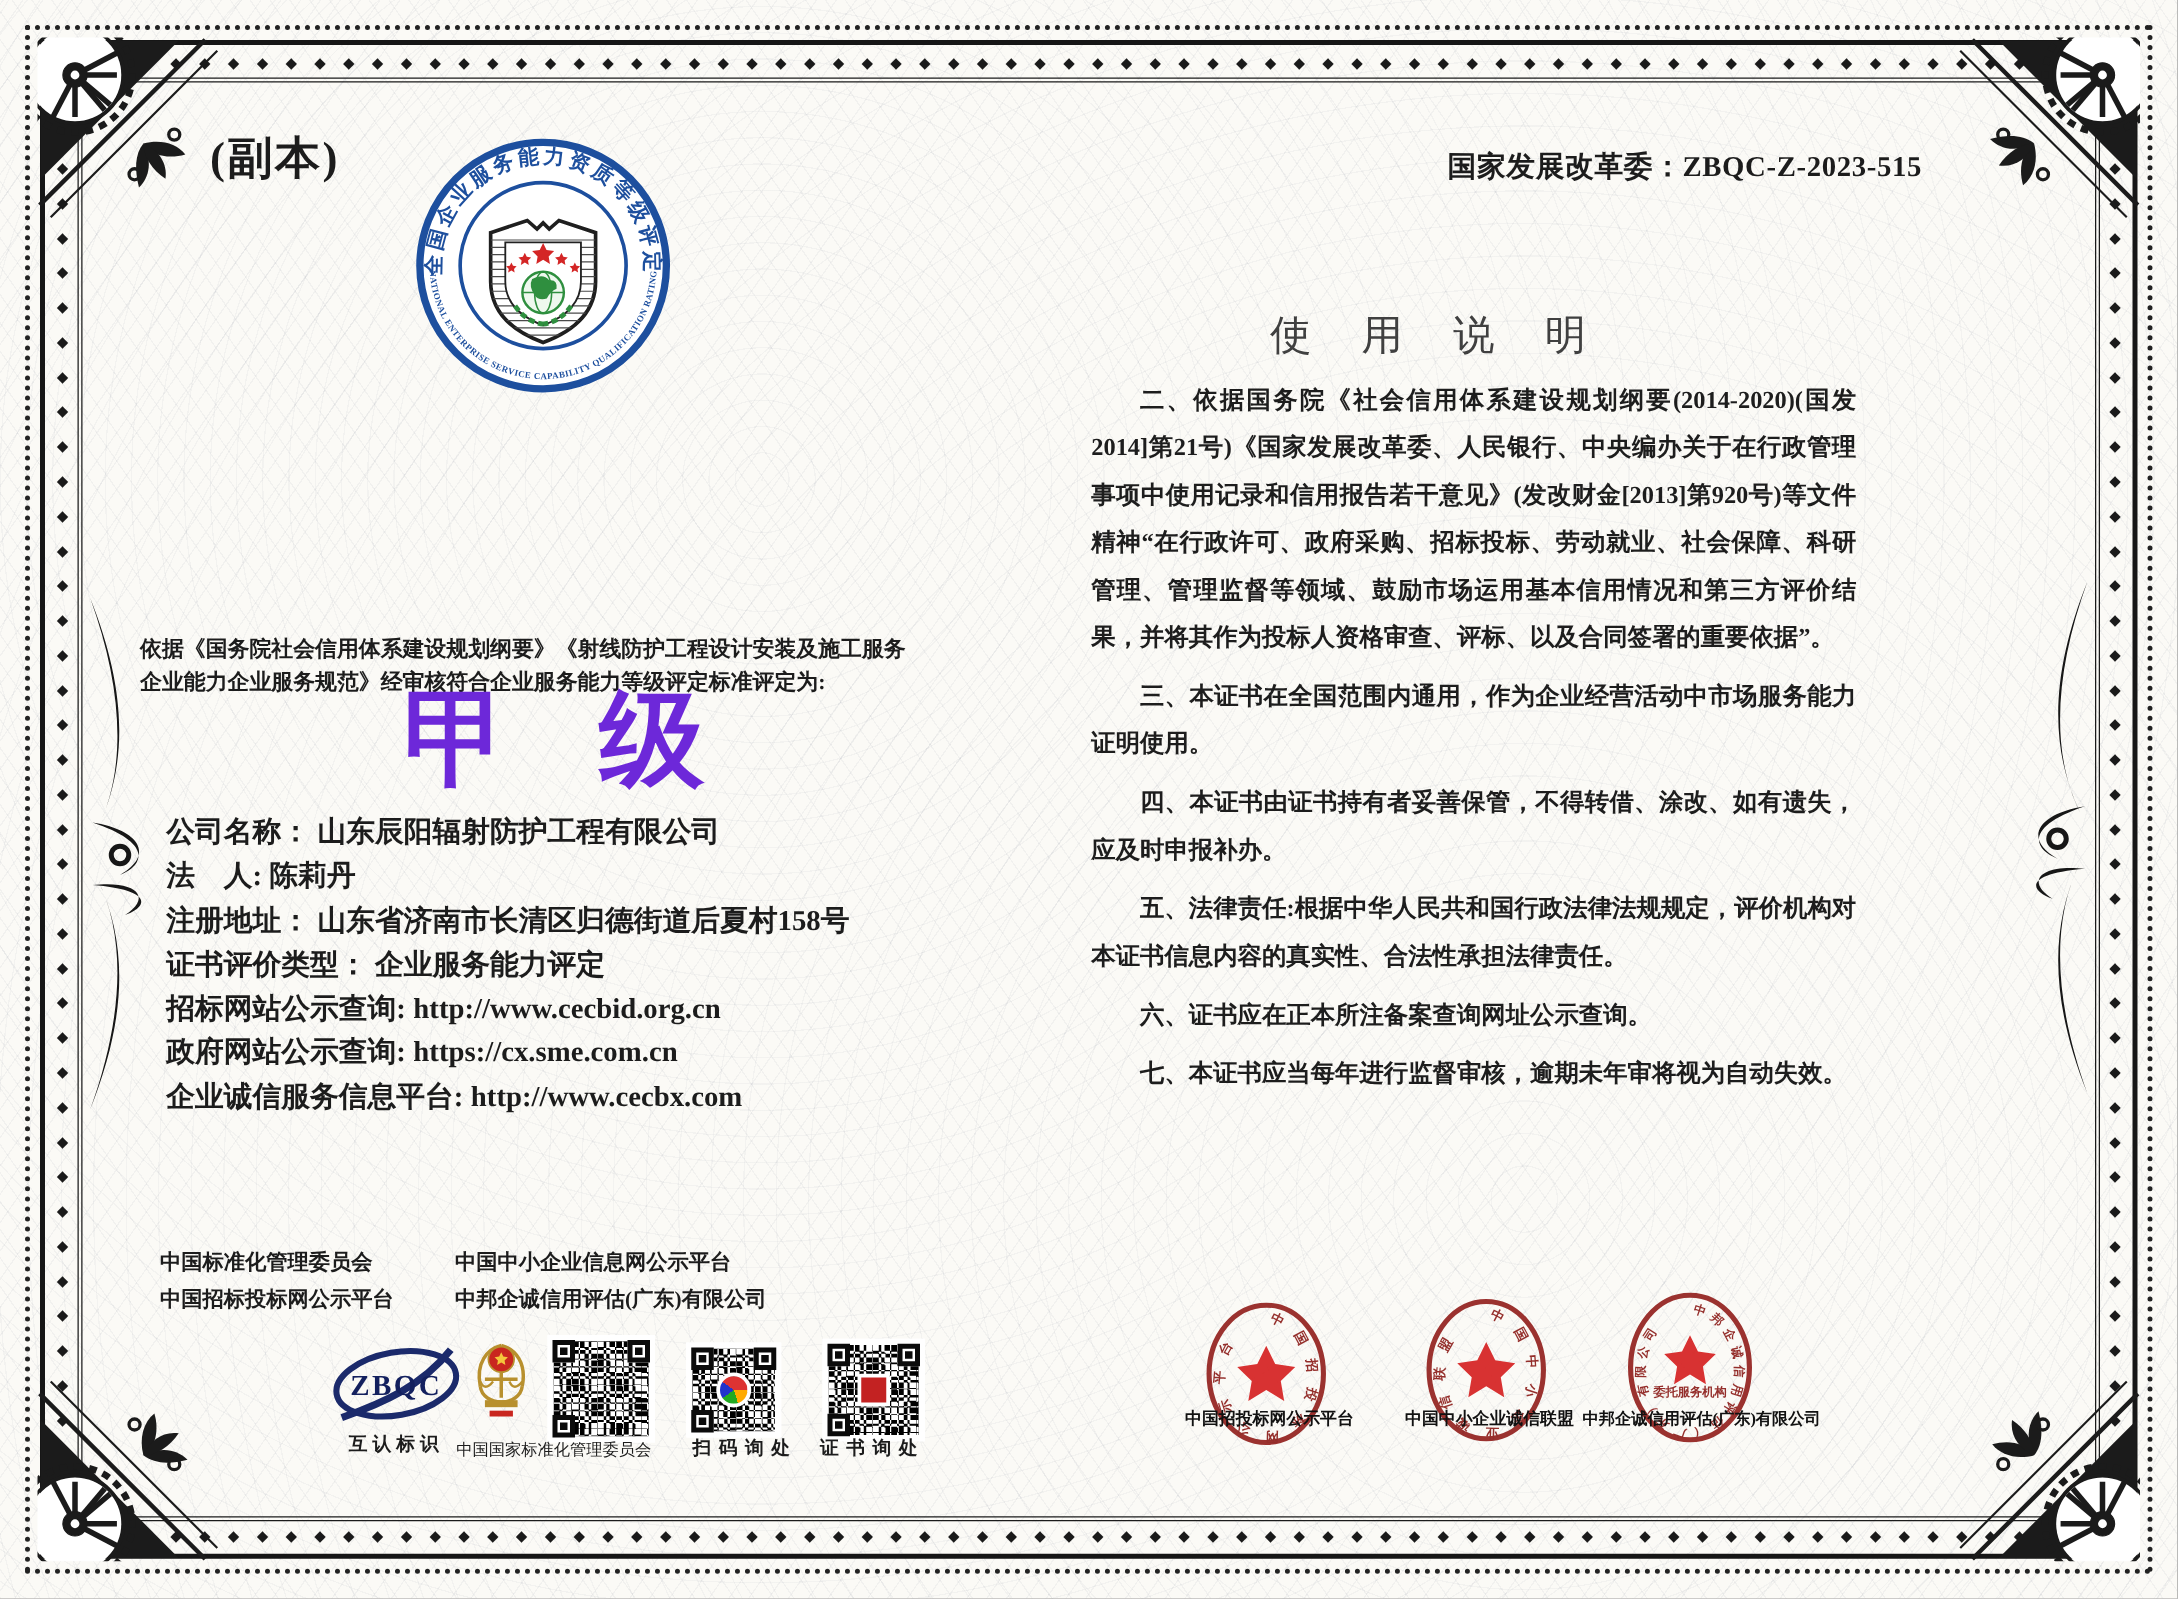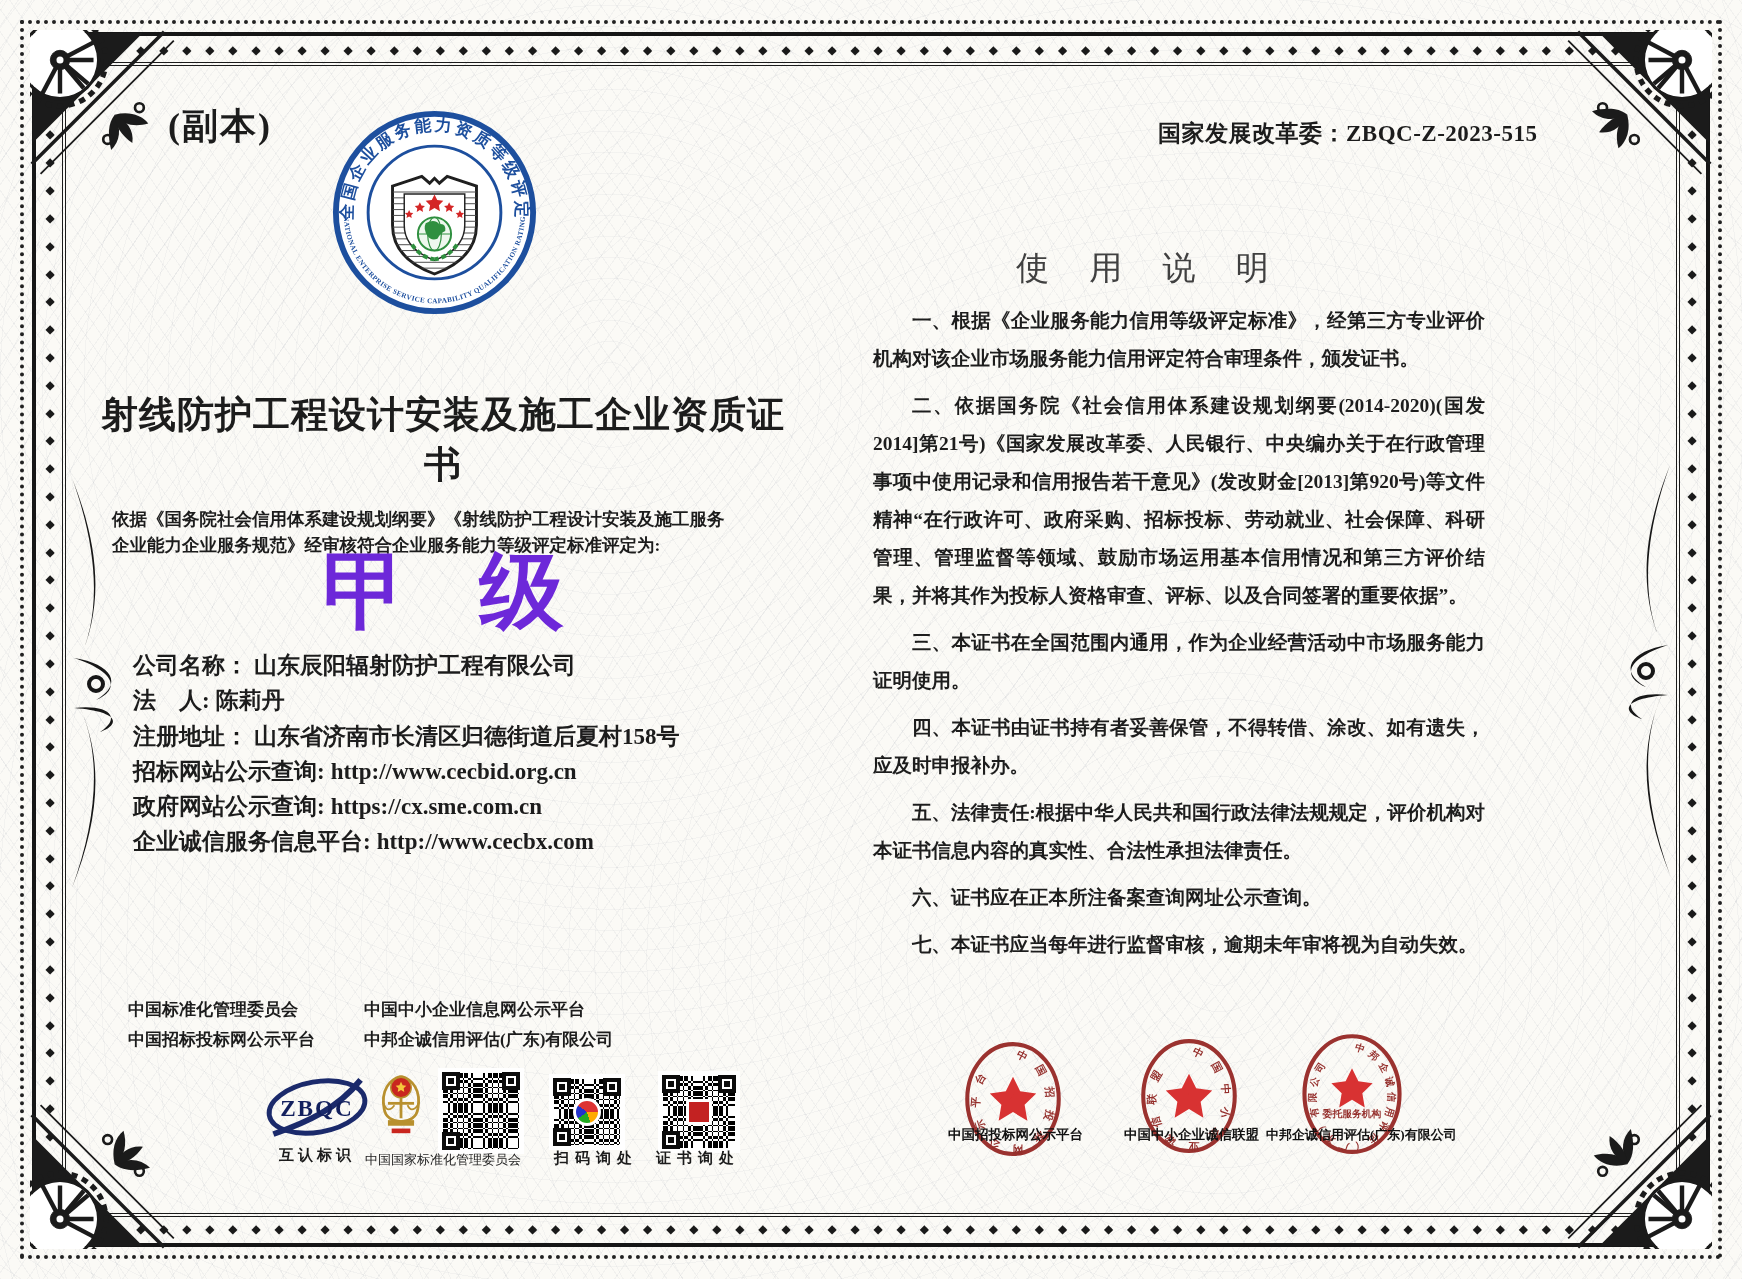--- a/index.html
+++ b/index.html
@@ -287,31 +287,31 @@
     <use href="#st" fill="#d42626" transform="translate(79,107) scale(0.45)"></use>
     <use href="#st" fill="#d42626" transform="translate(131,107) scale(0.45)"></use>
     <circle cx="105" cy="127" r="17" fill="#eef8ee" stroke="#2f8f3f" stroke-width="2"></circle>
     <ellipse cx="105" cy="127" rx="7" ry="17" fill="none" stroke="#2f8f3f" stroke-width="1.2"></ellipse>
     <line x1="88" y1="127" x2="122" y2="127" stroke="#2f8f3f" stroke-width="1.2"></line>
     <path d="M96 116 q9 -5 14 1 q7 -1 6 7 q-5 2 -8 8 q-7 2 -10 -3 q-5 -7 -2 -13 Z" fill="#2f8f3f"></path>
     <path d="M82 138 q9 13 23 15" fill="none" stroke="#2f8f3f" stroke-width="4" stroke-dasharray="5 3"></path>
     <path d="M128 138 q-9 13 -23 15" fill="none" stroke="#2f8f3f" stroke-width="4" stroke-dasharray="5 3"></path>
   </svg>
 
-  <div class="title">射线防护工程设计安装及施工企业资质证书</div>
   <div class="basis">
     <div>依据《国务院社会信用体系建设规划纲要》《射线防护工程设计安装及施工服务</div>
     <div>企业能力企业服务规范》经审核符合企业服务能力等级评定标准评定为:</div>
   </div>
   <div class="grade">甲 级</div>
 
   <div class="fields">
     <div class="row"><span class="lbl">公司名称：</span><span>山东辰阳辐射防护工程有限公司</span></div>
     <div class="row"><span class="lbl">法　人:</span><span>陈莉丹</span></div>
     <div class="row"><span class="lbl">注册地址：</span><span>山东省济南市长清区归德街道后夏村158号</span></div>
+    <div class="row"><span class="lbl">证书评价类型：</span><span>企业服务能力评定</span></div>
     <div class="row"><span class="lbl">招标网站公示查询:</span><span>http://www.cecbid.org.cn</span></div>
     <div class="row"><span class="lbl">政府网站公示查询:</span><span>https://cx.sme.com.cn</span></div>
     <div class="row"><span class="lbl">企业诚信服务信息平台:</span><span>http://www.cecbx.com</span></div>
   </div>
 
   <div class="issuers">
     <span>中国标准化管理委员会</span>
     <span>中国中小企业信息网公示平台</span>
     <span>中国招标投标网公示平台</span>
     <span>中邦企诚信用评估(广东)有限公司</span>
@@ -359,21 +359,20 @@
     <div class="qr-noise"></div>
     <i class="qf tl"></i>
     <i class="qf tr"></i>
     <i class="qf bl"></i>
     <span class="qr-red"></span>
   </div>
   <div class="qr-cap c3">证书询处</div>
 
   <div class="usage-head">使 用 说 明</div>
   <div class="usage">
-    <p>一、根据《企业服务能力信用等级评定标准》，经第三方专业评价机构对该企业市场服务能力信用评定符合审理条件，颁发证书。</p>
     <p>二、依据国务院《社会信用体系建设规划纲要(2014-2020)(国发2014]第21号)《国家发展改革委、人民银行、中央编办关于在行政管理事项中使用记录和信用报告若干意见》(发改财金[2013]第920号)等文件精神“在行政许可、政府采购、招标投标、劳动就业、社会保障、科研管理、管理监督等领域、鼓励市场运用基本信用情况和第三方评价结果，并将其作为投标人资格审查、评标、以及合同签署的重要依据”。</p>
     <p>三、本证书在全国范围内通用，作为企业经营活动中市场服务能力证明使用。</p>
     <p>四、本证书由证书持有者妥善保管，不得转借、涂改、如有遗失，应及时申报补办。</p>
     <p>五、法律责任:根据中华人民共和国行政法律法规规定，评价机构对本证书信息内容的真实性、合法性承担法律责任。</p>
     <p>六、证书应在正本所注备案查询网址公示查询。</p>
     <p>七、本证书应当每年进行监督审核，逾期未年审将视为自动失效。</p>
   </div>
 
   <svg class="seal s1" viewBox="0 0 100 120">
     <defs>

